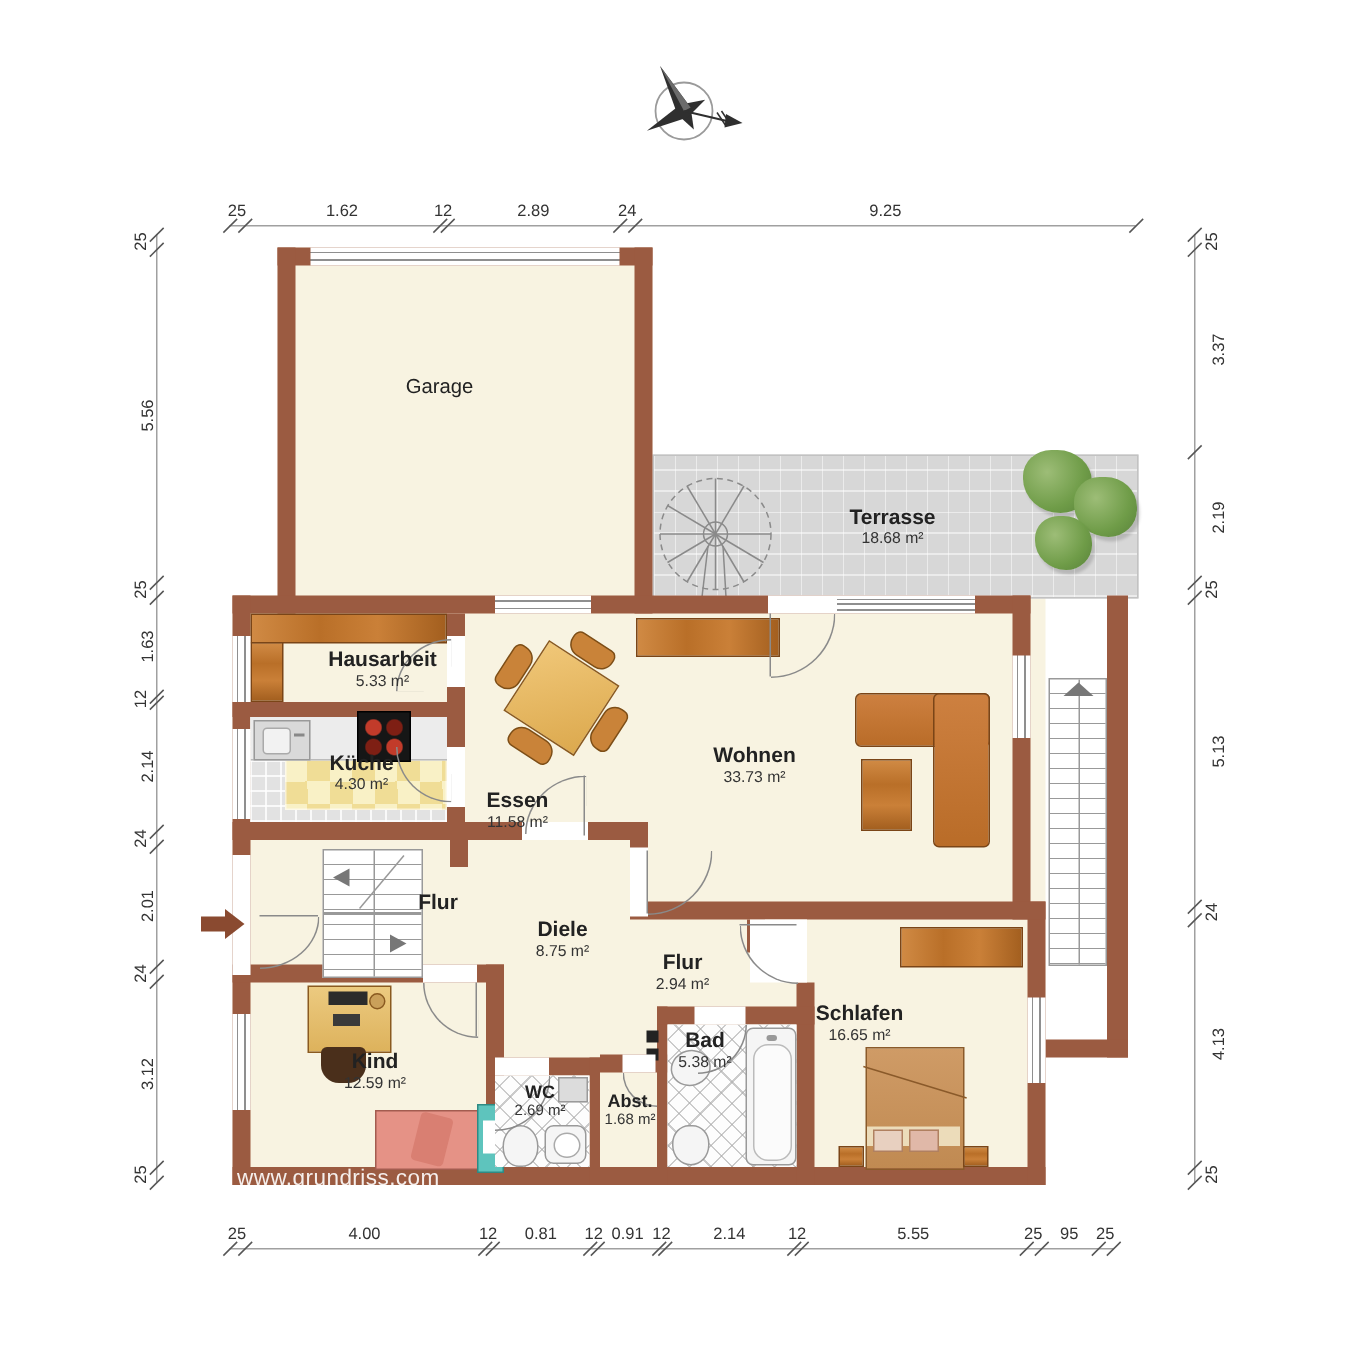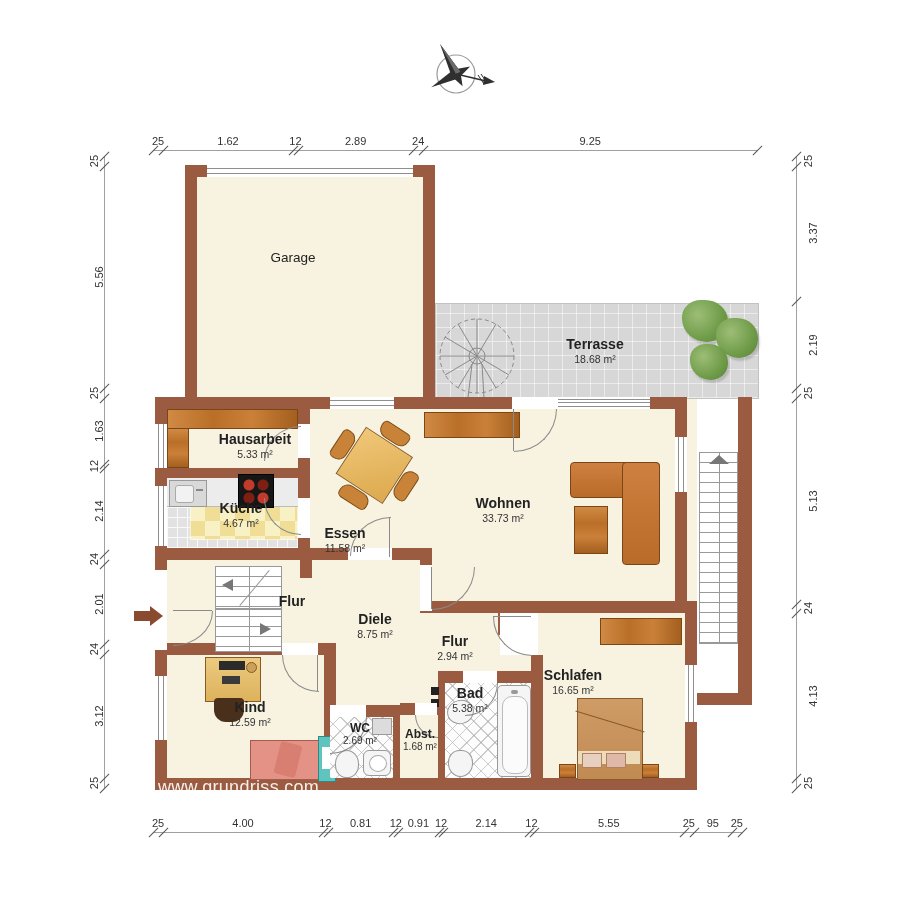--- a/index.html
+++ b/index.html
@@ -46,21 +46,21 @@
   .dim-line.h{top:16px;height:1px;}
   .dim-line.v{left:var(--lx);width:1px;}
   .dim-tick{position:absolute;width:13px;height:1px;background:#555;transform:rotate(-45deg);}
   .dim-label{position:absolute;font-size:11px;color:#333;white-space:nowrap;}
   .dim-label.h{top:1px;transform:translateX(-50%);}
   .dim-label.v{left:0;transform:translateY(-50%) rotate(-90deg);}
   .dim-chain.rightc .dim-label.v{left:calc(var(--lx) + 6px);}
   .plant{z-index:2;border-radius:45% 55% 50% 60%;
     background:radial-gradient(circle at 35% 35%,#9dbd77,#6f9c48 60%,#58813a);
     box-shadow:2px 3px 2px rgba(0,0,0,.15);}
-  .watermark{z-index:8;color:rgba(255,255,255,.9);font-size:18px;letter-spacing:.3px;}
+  .watermark{z-index:8;color:rgba(255,255,255,.9);font-size:15px;letter-spacing:.3px;}
 </style>
 </head>
 <body>
 
 <div id="stage">
 
   <svg class="a" style="left:420px;top:32px;width:76px;height:76px;z-index:7" viewBox="0 0 76 76">
     <circle cx="36" cy="42" r="19" fill="none" stroke="#9a9a9a" stroke-width="1.2"></circle>
     <g transform="rotate(-28 36 42)">
       <polygon points="36,8 41,42 36,56 31,42" fill="#2f2f2f"></polygon>
@@ -259,21 +259,21 @@
   <div class="a rlabel" style="left:545px;top:337px;width:100px">
     <div class="rname">Terrasse</div>
     <div class="rarea">18.68 m²</div>
   </div>
   <div class="a rlabel" style="left:200px;top:432px;width:110px">
     <div class="rname">Hausarbeit</div>
     <div class="rarea">5.33 m²</div>
   </div>
   <div class="a rlabel" style="left:196px;top:501px;width:90px">
     <div class="rname">Küche</div>
-    <div class="rarea">4.67 m²</div>
+    <div class="rarea">4.30 m²</div>
   </div>
   <div class="a rlabel" style="left:305px;top:526px;width:80px">
     <div class="rname">Essen</div>
     <div class="rarea">11.58 m²</div>
   </div>
   <div class="a rlabel" style="left:448px;top:496px;width:110px">
     <div class="rname">Wohnen</div>
     <div class="rarea">33.73 m²</div>
   </div>
   <div class="a rlabel" style="left:262px;top:594px;width:60px">

